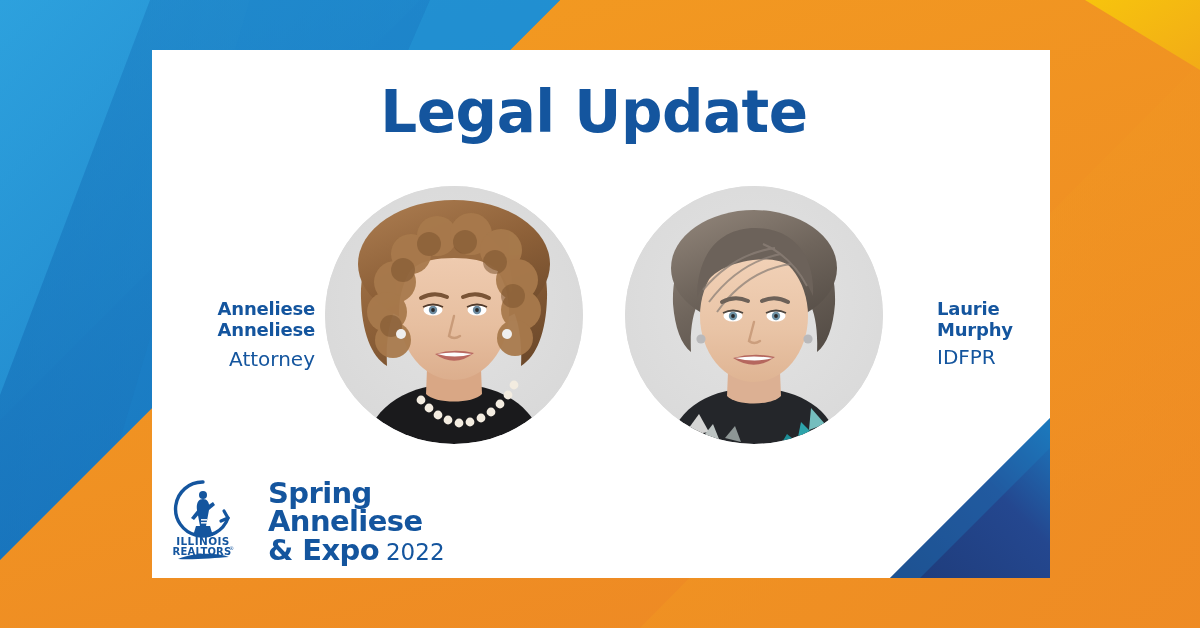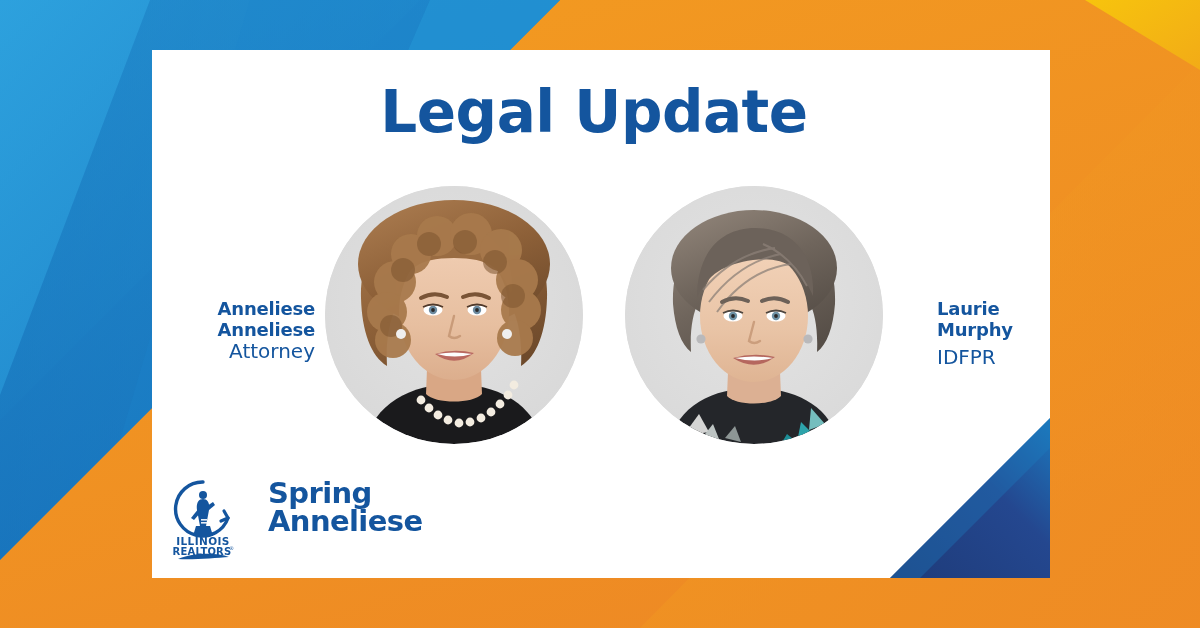--- a/index.html
+++ b/index.html
@@ -336,21 +336,21 @@
 
       <circle cx="76" cy="153" r="4.6" fill="#b9b9bb"></circle>
       <circle cx="183" cy="153" r="4.6" fill="#b9b9bb"></circle>
     </g>
   </svg>
 </div>
 
 <div class="speaker" id="speaker-left">
   <div class="nm">Anneliese</div>
   <div class="nm">Anneliese</div>
-  <div class="rl" style="margin-top:0">Attorney</div>
+  <div class="rl" style="margin-top:8px">Attorney</div>
 </div>
 
 <div class="speaker" id="speaker-right">
   <div class="nm">Laurie</div>
   <div class="nm">Murphy</div>
   <div class="rl">IDFPR</div>
 </div>
 
 <div class="logo-lockup">
 
@@ -376,14 +376,15 @@
       <text x="30" y="76.5" text-anchor="middle" fill="#14559e" font-family="DejaVu Sans, sans-serif" font-size="10" font-weight="bold" letter-spacing="0.2">REALTORS</text>
       <text x="57" y="72" fill="#14559e" font-family="DejaVu Sans, sans-serif" font-size="5">®</text>
 
       <path d="M6 81 C20 75 44 74 57 79 C44 80 20 82 6 81 Z" fill="#14559e"></path>
     </svg>
   </div>
 
   <div class="logo-words">
     <span class="ln">Spring</span>
     <span class="ln">Anneliese</span>
+    <span class="ln"><span>&amp; Expo</span><span class="yr">2022</span></span>
   </div>
 </div>
 
 </body></html>

